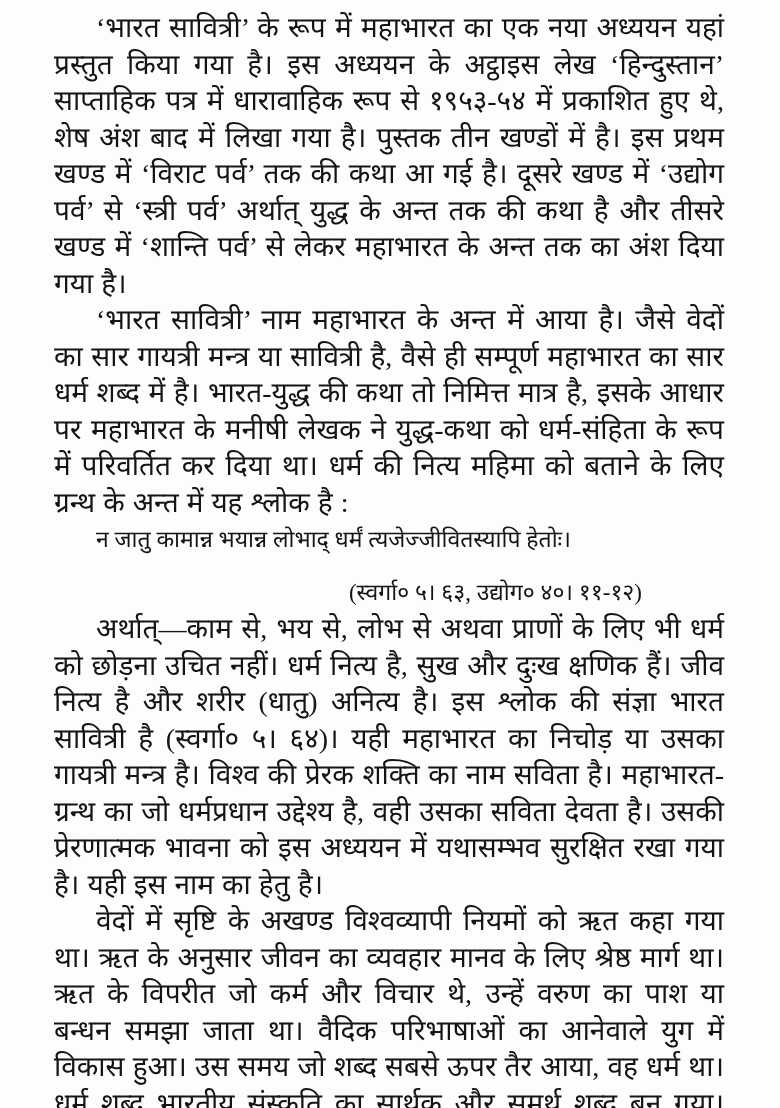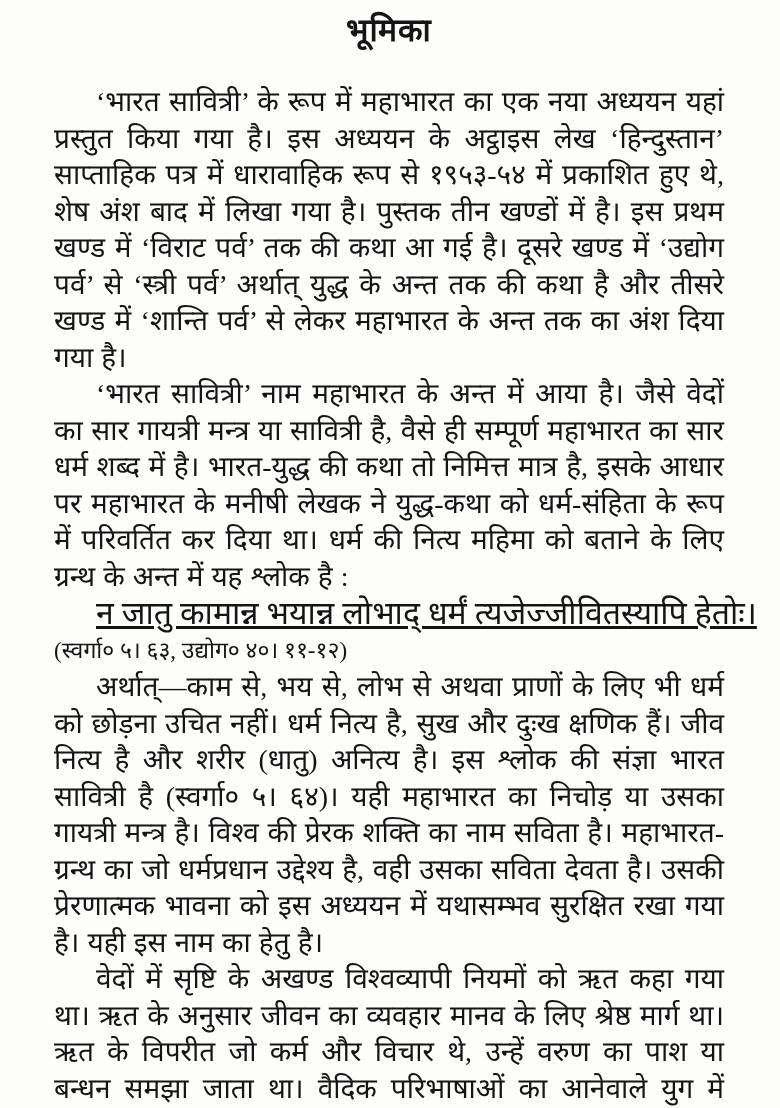--- a/index.html
+++ b/index.html
@@ -31,42 +31,40 @@
   }
   .para {
     margin: 0;
     font-size: 28px;
     line-height: 36.5px;
     text-align: justify;
     text-indent: 42px;
     word-spacing: 1px;
   }
   .verse {
-    margin: 0 0 0 42px;
-    font-size: 32px;
+    margin: 0 0 16px 42px;
+    font-size: 23px;
     line-height: 37px;
-    text-decoration: underline;
   }
   .verse-line {
     white-space: nowrap;
   }
   .citation {
     margin: 0;
     font-size: 23px;
     line-height: 37px;
-    text-align: left;
+    text-align: right;
     padding-right: 82px;
   }
 </style>
 </head>
 <body>
 
 <div class="page">
 
-  <h1 class="title">भूमिका</h1>
 
   <p class="para">‘भारत सावित्री’ के रूप में महाभारत का एक नया अध्ययन यहां प्रस्तुत किया गया है। इस अध्ययन के अट्ठाइस लेख ‘हिन्दुस्तान’ साप्ताहिक पत्र में धारावाहिक रूप से १९५३-५४ में प्रकाशित हुए थे, शेष अंश बाद में लिखा गया है। पुस्तक तीन खण्डों में है। इस प्रथम खण्ड में ‘विराट पर्व’ तक की कथा आ गई है। दूसरे खण्ड में ‘उद्योग पर्व’ से ‘स्त्री पर्व’ अर्थात् युद्ध के अन्त तक की कथा है और तीसरे खण्ड में ‘शान्ति पर्व’ से लेकर महाभारत के अन्त तक का अंश दिया गया है।</p>
 
   <p class="para">‘भारत सावित्री’ नाम महाभारत के अन्त में आया है। जैसे वेदों का सार गायत्री मन्त्र या सावित्री है, वैसे ही सम्पूर्ण महाभारत का सार धर्म शब्द में है। भारत-युद्ध की कथा तो निमित्त मात्र है, इसके आधार पर महाभारत के मनीषी लेखक ने युद्ध-कथा को धर्म-संहिता के रूप में परिवर्तित कर दिया था। धर्म की नित्य महिमा को बताने के लिए ग्रन्थ के अन्त में यह श्लोक है :</p>
 
   <div class="verse">
     <div class="verse-line">न जातु कामान्न भयान्न लोभाद् धर्मं त्यजेज्जीवितस्यापि हेतोः।</div>
   </div>
 
   <p class="citation">(स्वर्गा० ५। ६३, उद्योग० ४०। ११-१२)</p>

